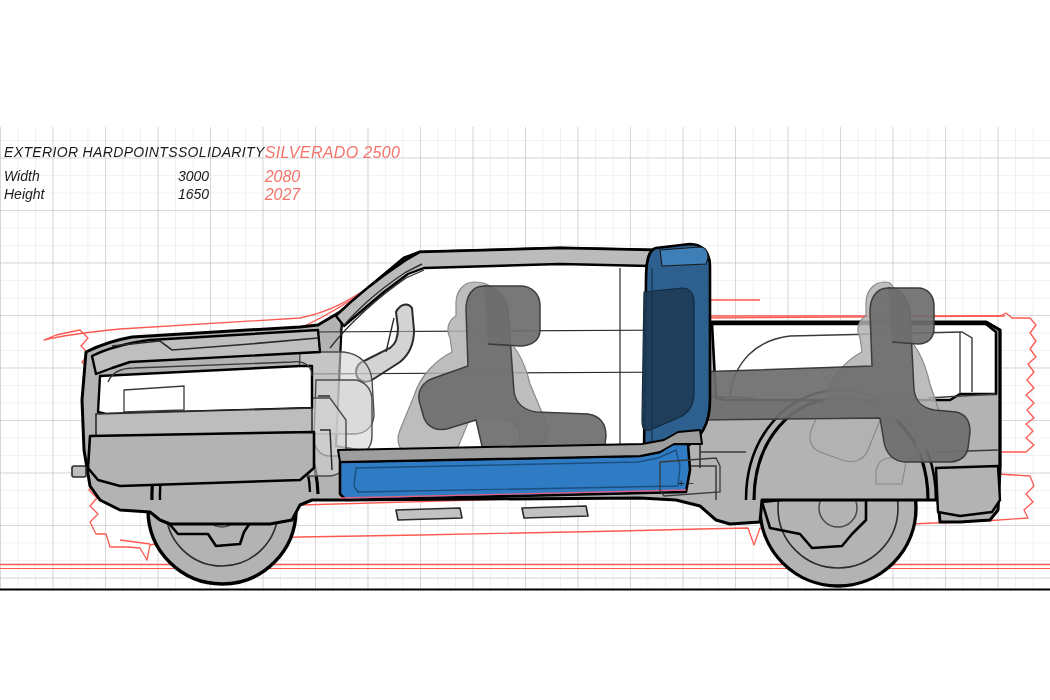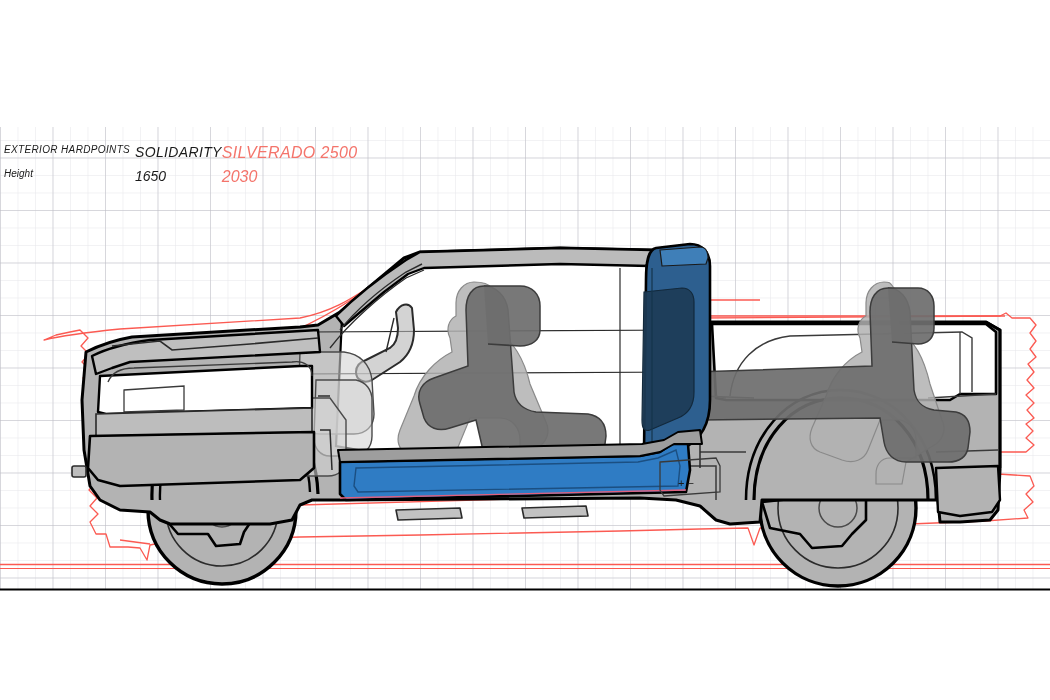--- a/index.html
+++ b/index.html
@@ -30,21 +30,21 @@
     font-weight:normal;
     font-style:italic;
     white-space:nowrap;
   }
   .spec-table .hdr td{
     font-size:10.5px;
     letter-spacing:.35px;
     padding-bottom:6px;
     font-weight:normal;
   }
-  .spec-table td.c0{width:131px;font-size:10px;}
+  .spec-table td.c0{width:131px;font-size:14px;}
   .spec-table td.c1{width:86px;font-size:14px;}
   .spec-table td.c2{font-size:16px;}
   .spec-table .rowlabel{font-size:10px;}
   .spec-table .ref{color:#f4746b;}
   .spec-table .refhdr{color:#f4746b;font-size:10.5px;letter-spacing:.35px;}
 </style>
 </head>
 <body>
 
 <div id="stage">
@@ -397,19 +397,24 @@
 
 <div class="spec-table">
   <table>
     <tbody>
       <tr class="hdr">
         <td class="c0">EXTERIOR HARDPOINTS</td>
         <td class="c1">SOLIDARITY</td>
         <td class="c2 refhdr">SILVERADO 2500</td>
       </tr>
       <tr>
+        <td class="c0 rowlabel">Width</td>
+        <td class="c1">3000</td>
+        <td class="c2 ref">2080</td>
+      </tr>
+      <tr>
         <td class="c0 rowlabel">Height</td>
         <td class="c1">1650</td>
-        <td class="c2 ref">2030</td>
+        <td class="c2 ref">2027</td>
       </tr>
     </tbody>
   </table>
 </div>
 
 </body></html>

